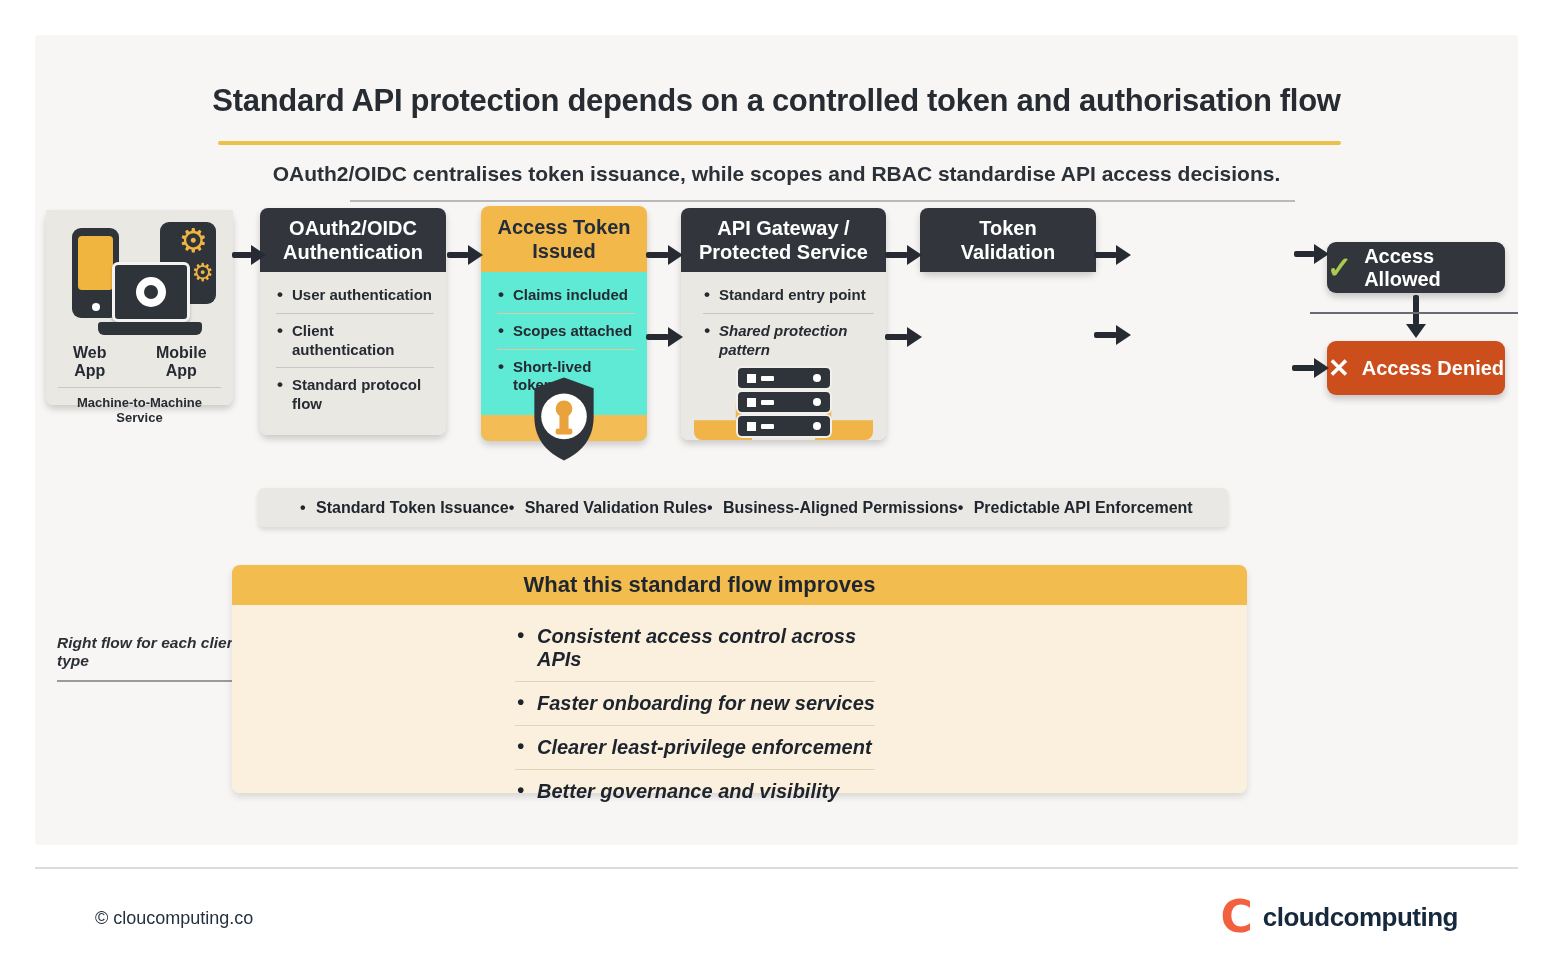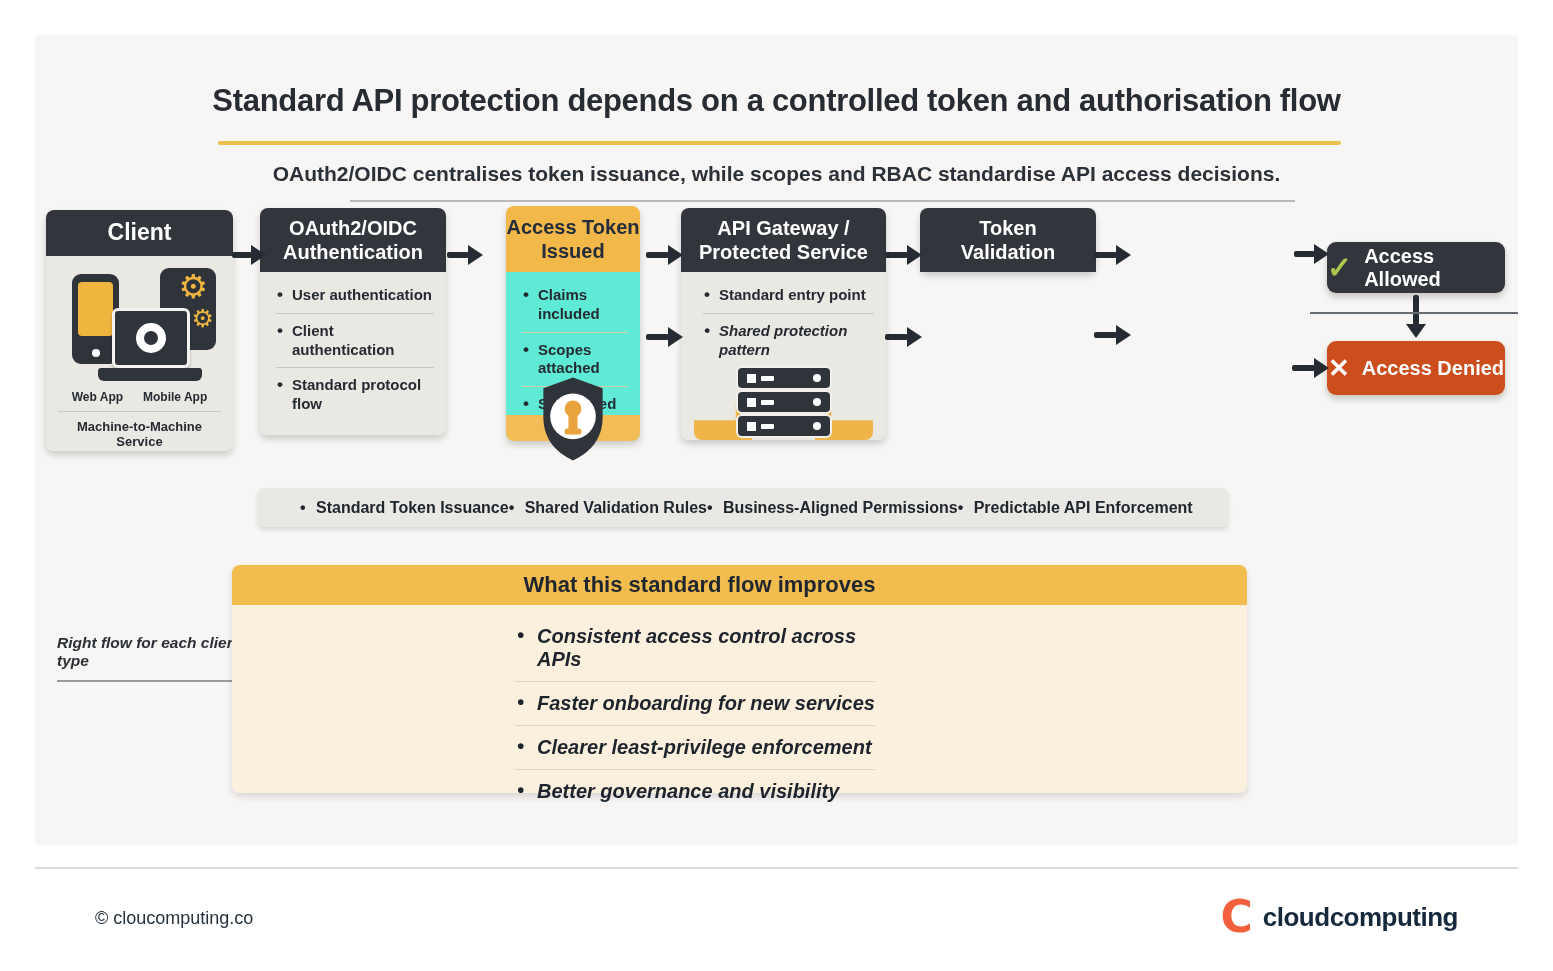--- a/index.html
+++ b/index.html
@@ -43,21 +43,21 @@
   .gear-panel { position:absolute; left:114px; top:0; width:56px; height:82px; background:#2f343a; border-radius:9px; color:#f0b53f; }
   .gear-a { position:absolute; right:8px; top:2px; font-size:33px; line-height:1; }
   .gear-b { position:absolute; right:2px; top:38px; font-size:25px; line-height:1; }
   .phone { position:absolute; left:26px; top:6px; width:47px; height:90px; background:#2f343a; border-radius:9px; }
   .phone-screen { position:absolute; left:6px; top:8px; width:35px; height:54px; background:#f0b53f; border-radius:4px; }
   .phone-dot { position:absolute; left:50%; bottom:7px; width:8px; height:8px; margin-left:-4px; background:#fff; border-radius:50%; }
   .laptop { position:absolute; left:66px; top:40px; width:78px; height:60px; background:#2f343a; border:3px solid #f5f3ef; border-radius:6px; box-shadow:0 2px 3px rgba(0,0,0,.25); }
   .laptop-cam { position:absolute; left:50%; top:50%; width:30px; height:30px; margin:-15px 0 0 -15px; border:8px solid #fff; border-radius:50%; background:#2f343a; }
   .laptop-base { position:absolute; left:52px; top:100px; width:104px; height:13px; background:#2f343a; border-radius:3px 3px 6px 6px; }
   .client-types { position:absolute; left:12px; top:134px; width:163px; text-align:center; }
-  .client-row1 { display:flex; justify-content:center; gap:20px; font-size:12px; font-weight:bold; color:#262b33; padding-bottom:7px; border-bottom:1px solid #c9c7c1; }
+  .client-row1 { display:flex; justify-content:center; gap:20px; font-size:16px; font-weight:bold; color:#262b33; padding-bottom:7px; border-bottom:1px solid #c9c7c1; }
   .client-row2 { font-size:13px; font-weight:bold; color:#262b33; padding-top:7px; }
   .client-caption { position:absolute; left:11px; top:424px; width:186px; font-size:15.5px; font-style:italic; font-weight:bold; color:#2b3036; border-bottom:2px solid #9a9a98; padding-bottom:10px; }
 
   
   .shield { position:absolute; left:50%; bottom:-22px; margin-left:-38px; width:76px; height:88px; }
   .token-strip { position:absolute; left:0; bottom:0; width:100%; height:26px; background:#f3bc55; border-radius:0 0 8px 8px; }
 
   
   .servers { position:absolute; left:50%; bottom:4px; margin-left:-46px; width:92px; }
   .server-bar { position:relative; width:92px; height:20px; background:#2f343a; border-radius:4px; margin-top:4px; box-shadow:0 0 0 2px #f2f0ec; }
@@ -106,21 +106,20 @@
 
 <div class="canvas">
   <div class="card">
 
     <div class="title">Standard API protection depends on a controlled token and authorisation flow</div>
     <div class="title-rule"></div>
     <div class="subtitle">OAuth2/OIDC centralises token issuance, while scopes and RBAC standardise API access decisions.</div>
     <div class="subtitle-rule"></div>
 
     <div class="fbox" style="left:11px; top:175px; width:187px;">
-      <div class="fbox-header" style="height:46px; font-size:23px;">Client</div>
       <div class="fbox-body" style="height:195px;">
         <div class="client-icons">
           <div class="gear-panel">
             <span class="gear-a">⚙</span>
             <span class="gear-b">⚙</span>
           </div>
           <div class="phone">
             <div class="phone-screen"></div>
             <div class="phone-dot"></div>
           </div>
@@ -144,21 +143,21 @@
       <div class="fbox-header" style="height:64px;">OAuth2/OIDC Authentication</div>
       <div class="fbox-body" style="height:163px;">
         <ul class="blist">
           <li>User authentication</li>
           <li>Client authentication</li>
           <li>Standard protocol flow</li>
         </ul>
       </div>
     </div>
 
-    <div class="fbox" style="left:446px; top:171px; width:134px;margin-left:25px;">
+    <div class="fbox" style="left:446px; top:171px; width:166px;">
       <div class="fbox-header yellow" style="height:66px;">Access Token Issued</div>
       <div class="fbox-body cream" style="height:169px;">
         <ul class="blist">
           <li>Claims included</li>
           <li>Scopes attached</li>
           <li>Short-lived token</li>
         </ul>
         <div class="token-strip"></div>
         <div class="shield">
           <svg viewBox="0 0 100 115" width="76" height="88">

